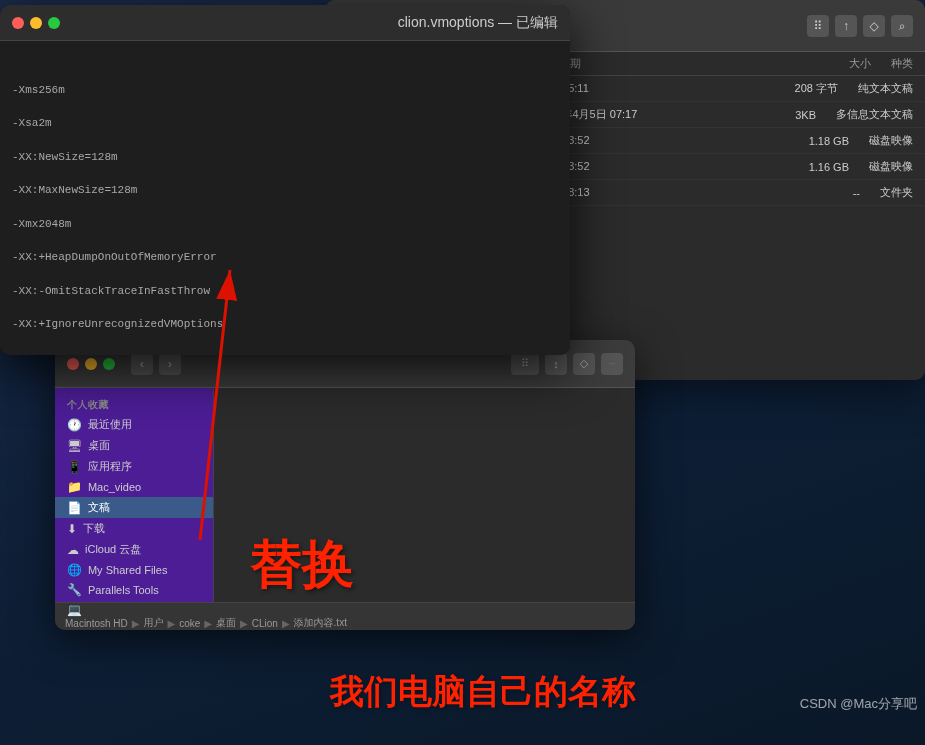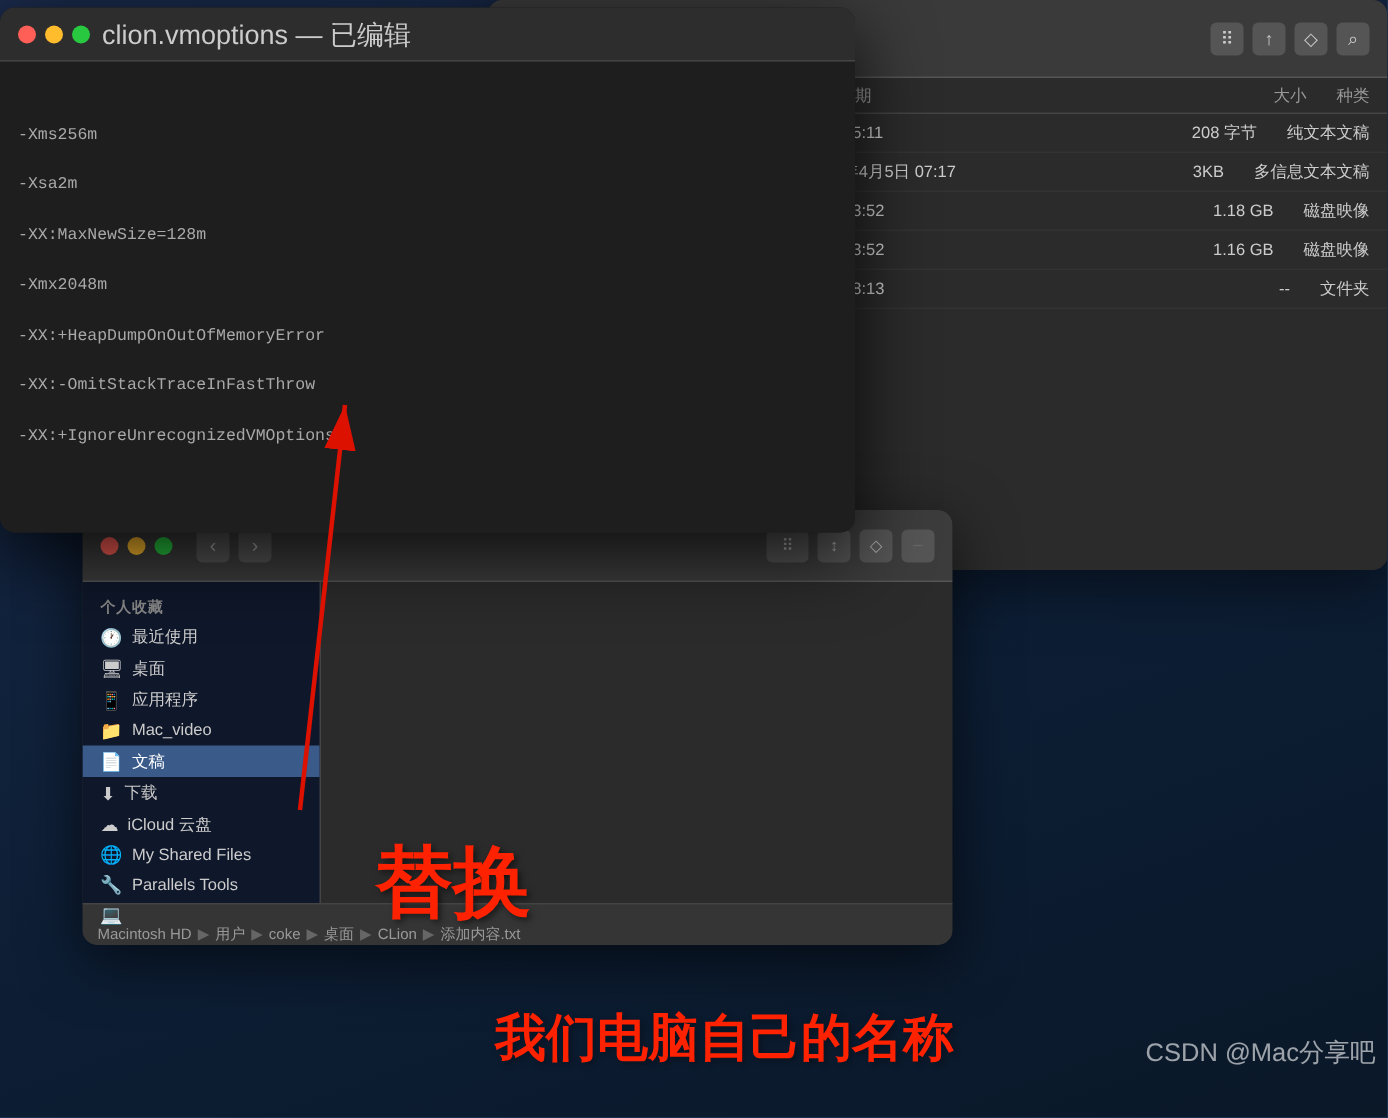--- a/index.html
+++ b/index.html
@@ -115,21 +115,21 @@
       align-items: center;
       padding: 0 12px;
       gap: 8px;
     }
     .finder-main-body {
       display: flex;
       height: calc(100% - 48px - 28px);
     }
     .finder-main-sidebar {
       width: 159px;
-      background: #0f172a;
+      background: #4c1d95;
       border-right: 1px solid #444;
       padding: 6px 0;
       font-size: 11px;
     }
     .sidebar-section-title {
       color: #888;
       font-size: 10px;
       font-weight: 600;
       padding: 4px 12px 2px;
       letter-spacing: 0.5px;
@@ -231,22 +231,22 @@
       height: 36px;
       background: #2d2d2d;
       border-bottom: 1px solid #444;
       display: flex;
       align-items: center;
       padding: 0 12px;
       gap: 8px;
     }
     .vmoptions-title {
       flex: 1;
-      text-align: left;
-      font-size: 18px;
+      text-align: right;
+      font-size: 14px;
       color: #ccc;
     }
     .vmoptions-body {
       padding: 24px 12px;
       font-family: 'Courier New', monospace;
       font-size: 11px;
       color: #a8a8a8;
       line-height: 1.5;
       overflow-y: auto;
       height: calc(100% - 36px);
@@ -262,42 +262,41 @@
     .replace-text {
       position: absolute;
       left: 250px;
       top: 530px;
       font-size: 52px;
       font-weight: 900;
       color: #ff2200;
       z-index: 40;
       text-shadow: 2px 2px 4px rgba(0,0,0,0.5);
       font-family: "PingFang SC", "STHeiti", "Microsoft YaHei", sans-serif;
-      margin-top: 24px;
     }
 
     
     .desc-text {
       position: absolute;
       left: 330px;
       bottom: 30px;
       font-size: 34px;
       font-weight: 900;
       color: #ff2200;
       z-index: 40;
       text-shadow: 2px 2px 4px rgba(0,0,0,0.3);
       font-family: "PingFang SC", "STHeiti", "Microsoft YaHei", sans-serif;
     }
 
     
     .watermark {
       position: absolute;
       bottom: 32px;
       right: 8px;
-      font-size: 17px;
+      font-size: 13px;
       color: rgba(255,255,255,0.6);
       z-index: 50;
     }
 
     
     .arrow-svg {
       position: absolute;
       z-index: 35;
       pointer-events: none;
     }
@@ -379,20 +378,21 @@
     <div class="finder-bg-toolbar-btns">
       <div class="tb-btn tb-red"></div>
       <div class="tb-btn tb-yellow"></div>
       <div class="tb-btn tb-green"></div>
     </div>
     <div class="vmoptions-title">clion.vmoptions — 已编辑</div>
   </div>
   <div class="vmoptions-body">
 <span class="code-line">-Xms256m</span>
 <span class="code-line">-Xsa2m</span>
+<span class="code-line">-XX:NewSize=128m</span>
 <span class="code-line">-XX:MaxNewSize=128m</span>
 <span class="code-line">-Xmx2048m</span>
 <span class="code-line">-XX:+HeapDumpOnOutOfMemoryError</span>
 <span class="code-line">-XX:-OmitStackTraceInFastThrow</span>
 <span class="code-line">-XX:+IgnoreUnrecognizedVMOptions</span>
 
 
 
 
 

